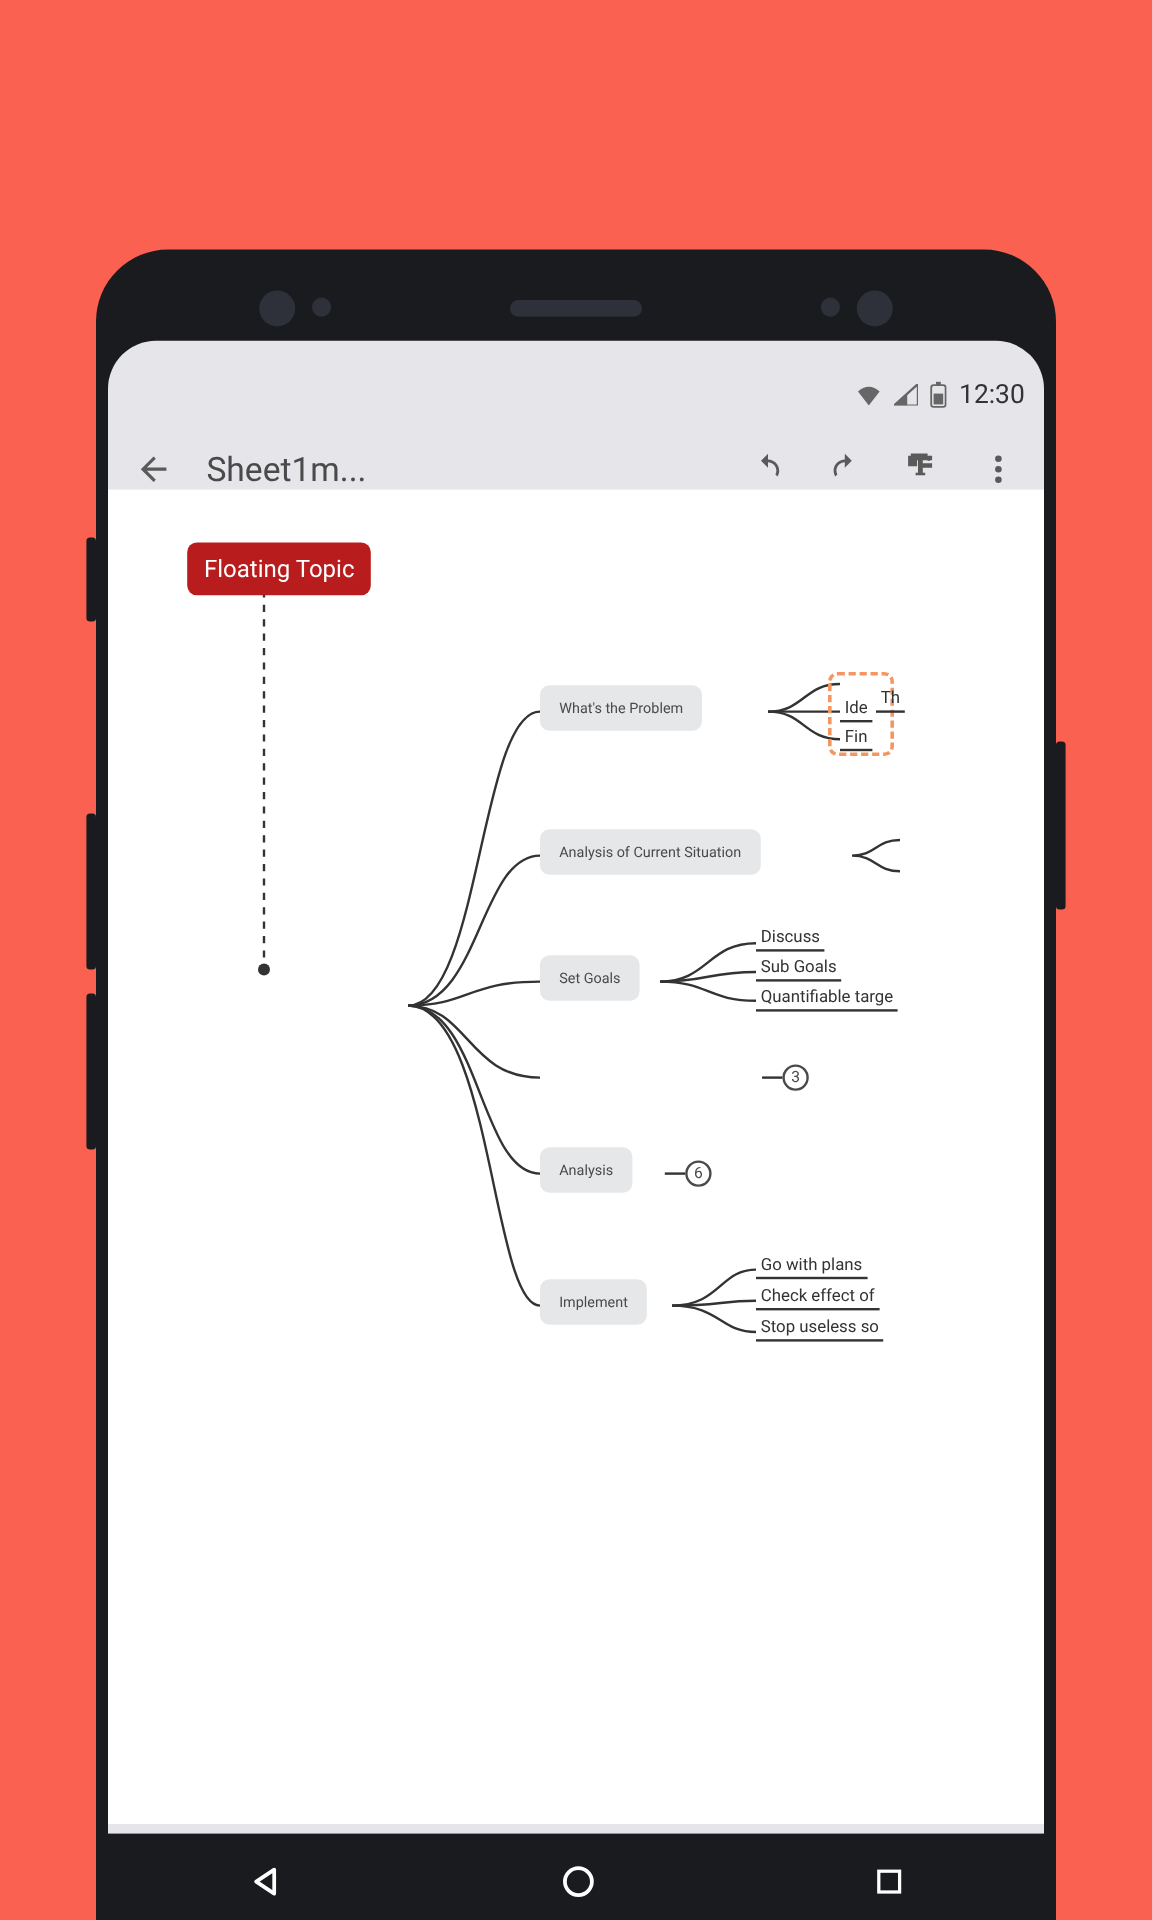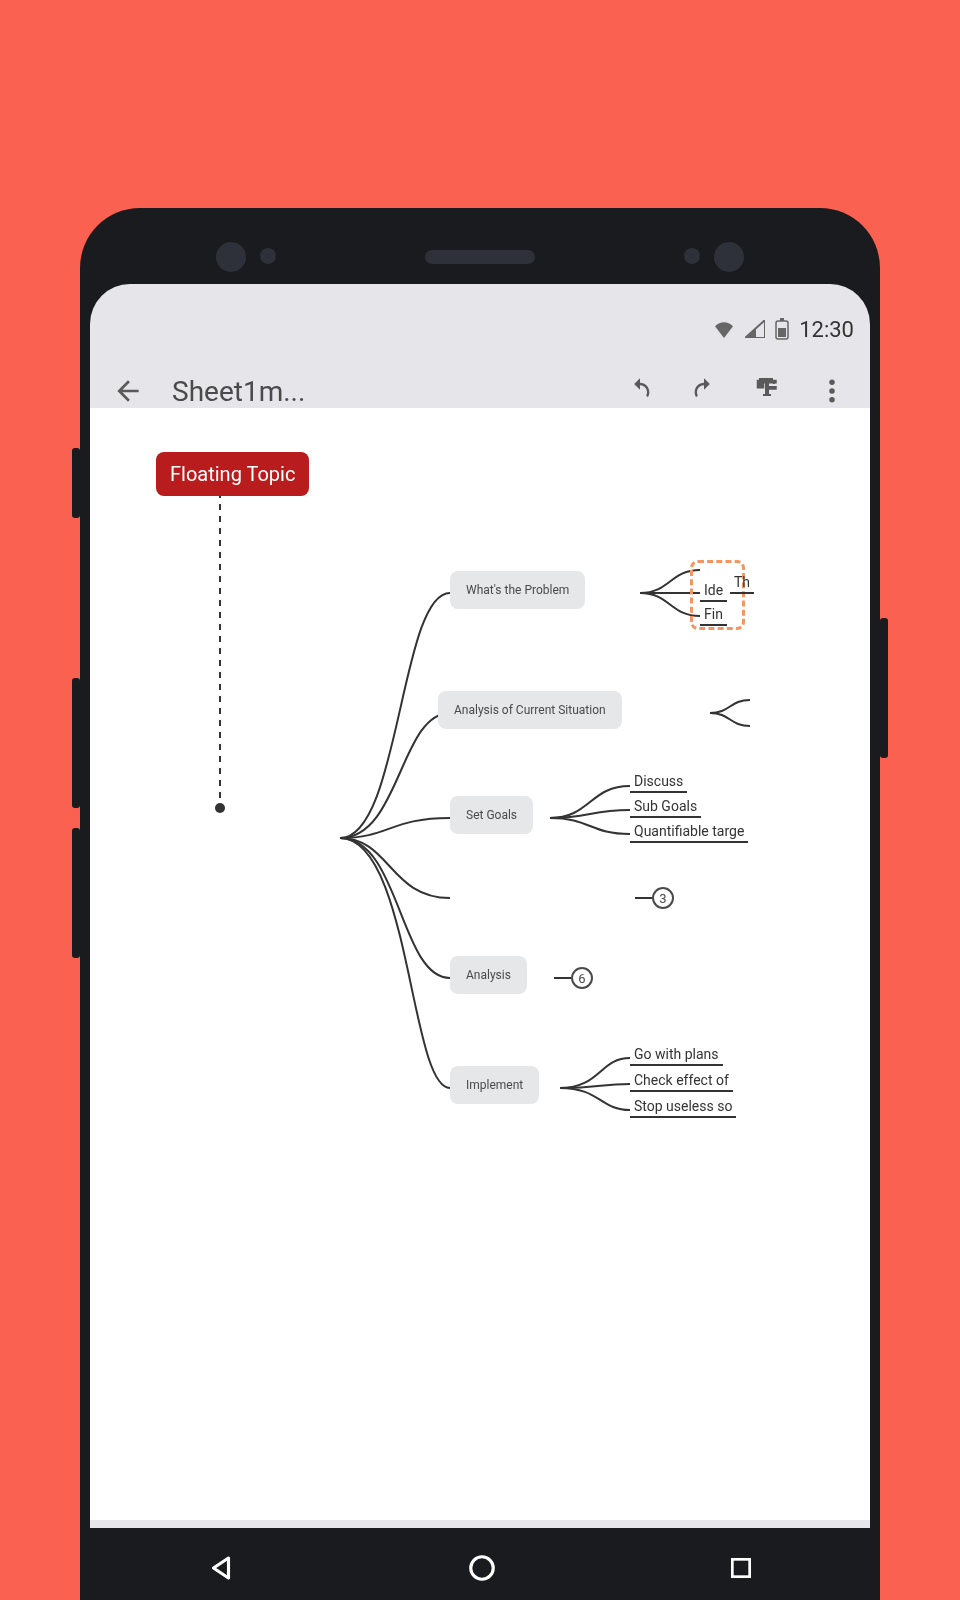--- a/index.html
+++ b/index.html
@@ -171,21 +171,21 @@
         <path d="M470 680 C510 680 510 676 540 676"></path>
         <path d="M470 680 C510 680 510 702 540 702"></path>
 
         <path d="M620 305 C640 305 640 292 660 292 M620 305 C640 305 640 318 660 318"></path>
       </svg>
 
       <div class="node float" style="left:66px;top:44px;">Floating Topic</div>
 
 
       <div class="node branch" style="left:360px;top:163px;">What's the Problem</div>
-      <div class="node branch" style="left:348px;top:283px;">Analysis of Current Situation</div>
+      <div class="node branch" style="left:360px;top:283px;">Analysis of Current Situation</div>
       <div class="node branch" style="left:360px;top:388px;">Set Goals</div>
       <div class="node branch" style="left:360px;top:548px;">Analysis</div>
       <div class="node branch" style="left:360px;top:658px;">Implement</div>
 
       <div class="badge" style="left:562px;top:479px;">3</div>
       <div class="badge" style="left:481px;top:559px;">6</div>
 
       <div class="sel-box" style="left:600px;top:152px;width:55px;height:70px;"></div>
       <div class="subline" style="left:640px;top:148px;margin-top:16px;">Th</div>
       <div class="subline" style="left:610px;top:172px;">Ide</div>

